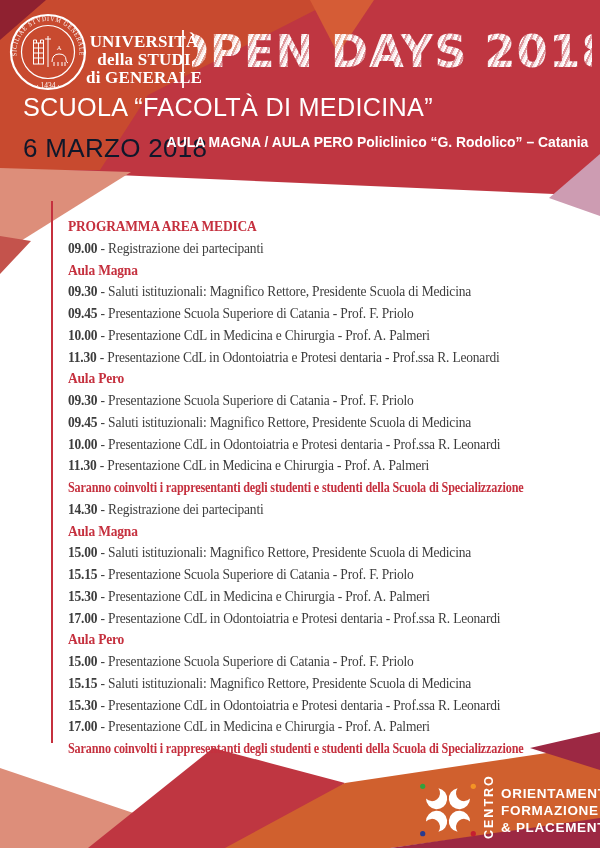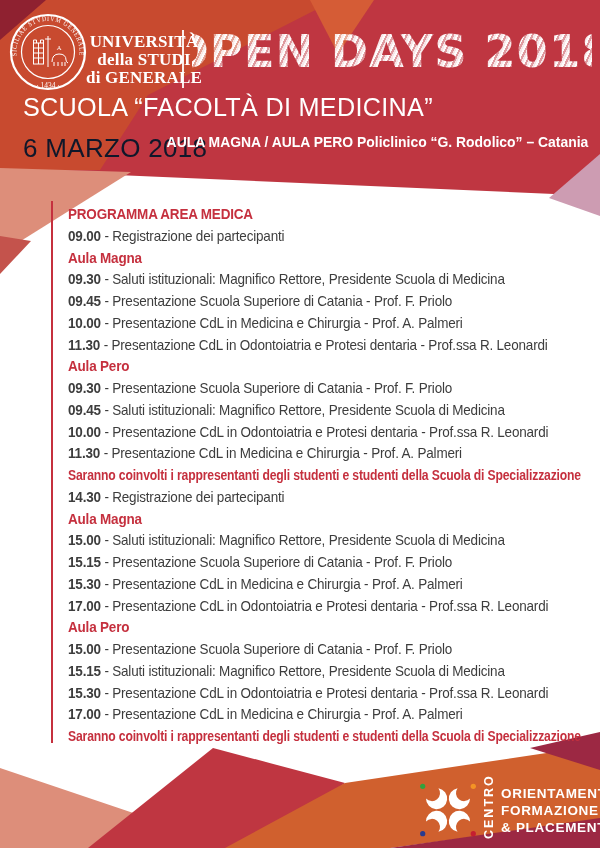--- a/index.html
+++ b/index.html
@@ -41,21 +41,21 @@
   }
   .school{position:absolute;left:23px;top:92px;color:#fff;font-size:26px;font-weight:500;
     letter-spacing:.3px;white-space:nowrap;transform:scaleX(.97);transform-origin:0 50%;}
   .dateline{position:absolute;left:23px;top:133px;color:#0f172a;font-size:26px;font-weight:500;
     letter-spacing:.3px;white-space:nowrap;}
   .venue{position:absolute;right:12px;top:134px;color:#fff;font-size:14.5px;font-weight:700;
     white-space:nowrap;transform:scaleX(.96);transform-origin:100% 50%;}
 
   
   .vrule{position:absolute;left:51px;top:201px;width:2px;height:542px;background:var(--text_red,#c5303e);}
-  .program{position:absolute;left:68px;top:204px;width:528px;}
+  .program{position:absolute;left:68px;top:216px;width:528px;font-family:Liberation Serif, serif;}
   .pline{white-space:nowrap;line-height:21.75px;font-size:14.5px;letter-spacing:-.2px;
     color:var(--text_dark,#3d3d3d);transform:scaleX(.93);transform-origin:0 50%;}
   .pline .t{font-weight:700;}
   .pline.heading,.pline.section{color:var(--text_red,#c5303e);font-weight:700;}
   .pline.note{color:var(--text_red,#c5303e);font-weight:700;transform:scaleX(.84);}
 
   
   .cof-icon{position:absolute;left:417px;top:779px;width:62px;height:62px;}
   .centro{position:absolute;left:482px;top:783px;height:56px;color:#fff;font-weight:700;font-size:12.5px;
     letter-spacing:2px;writing-mode:vertical-rl;transform:rotate(180deg);display:flex;align-items:center;}

